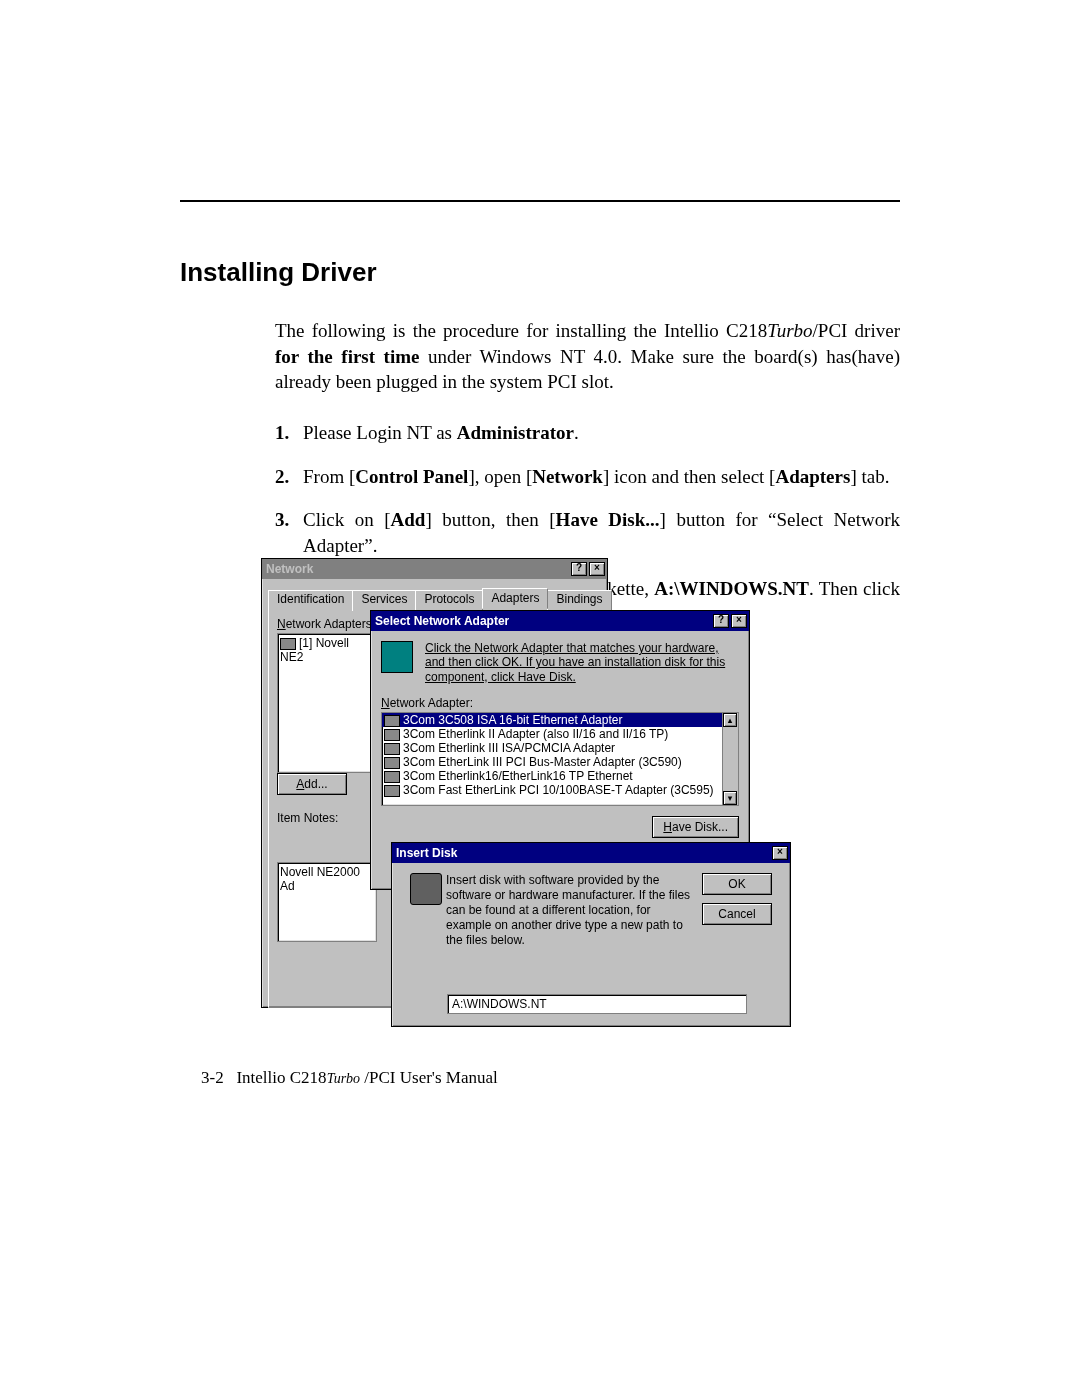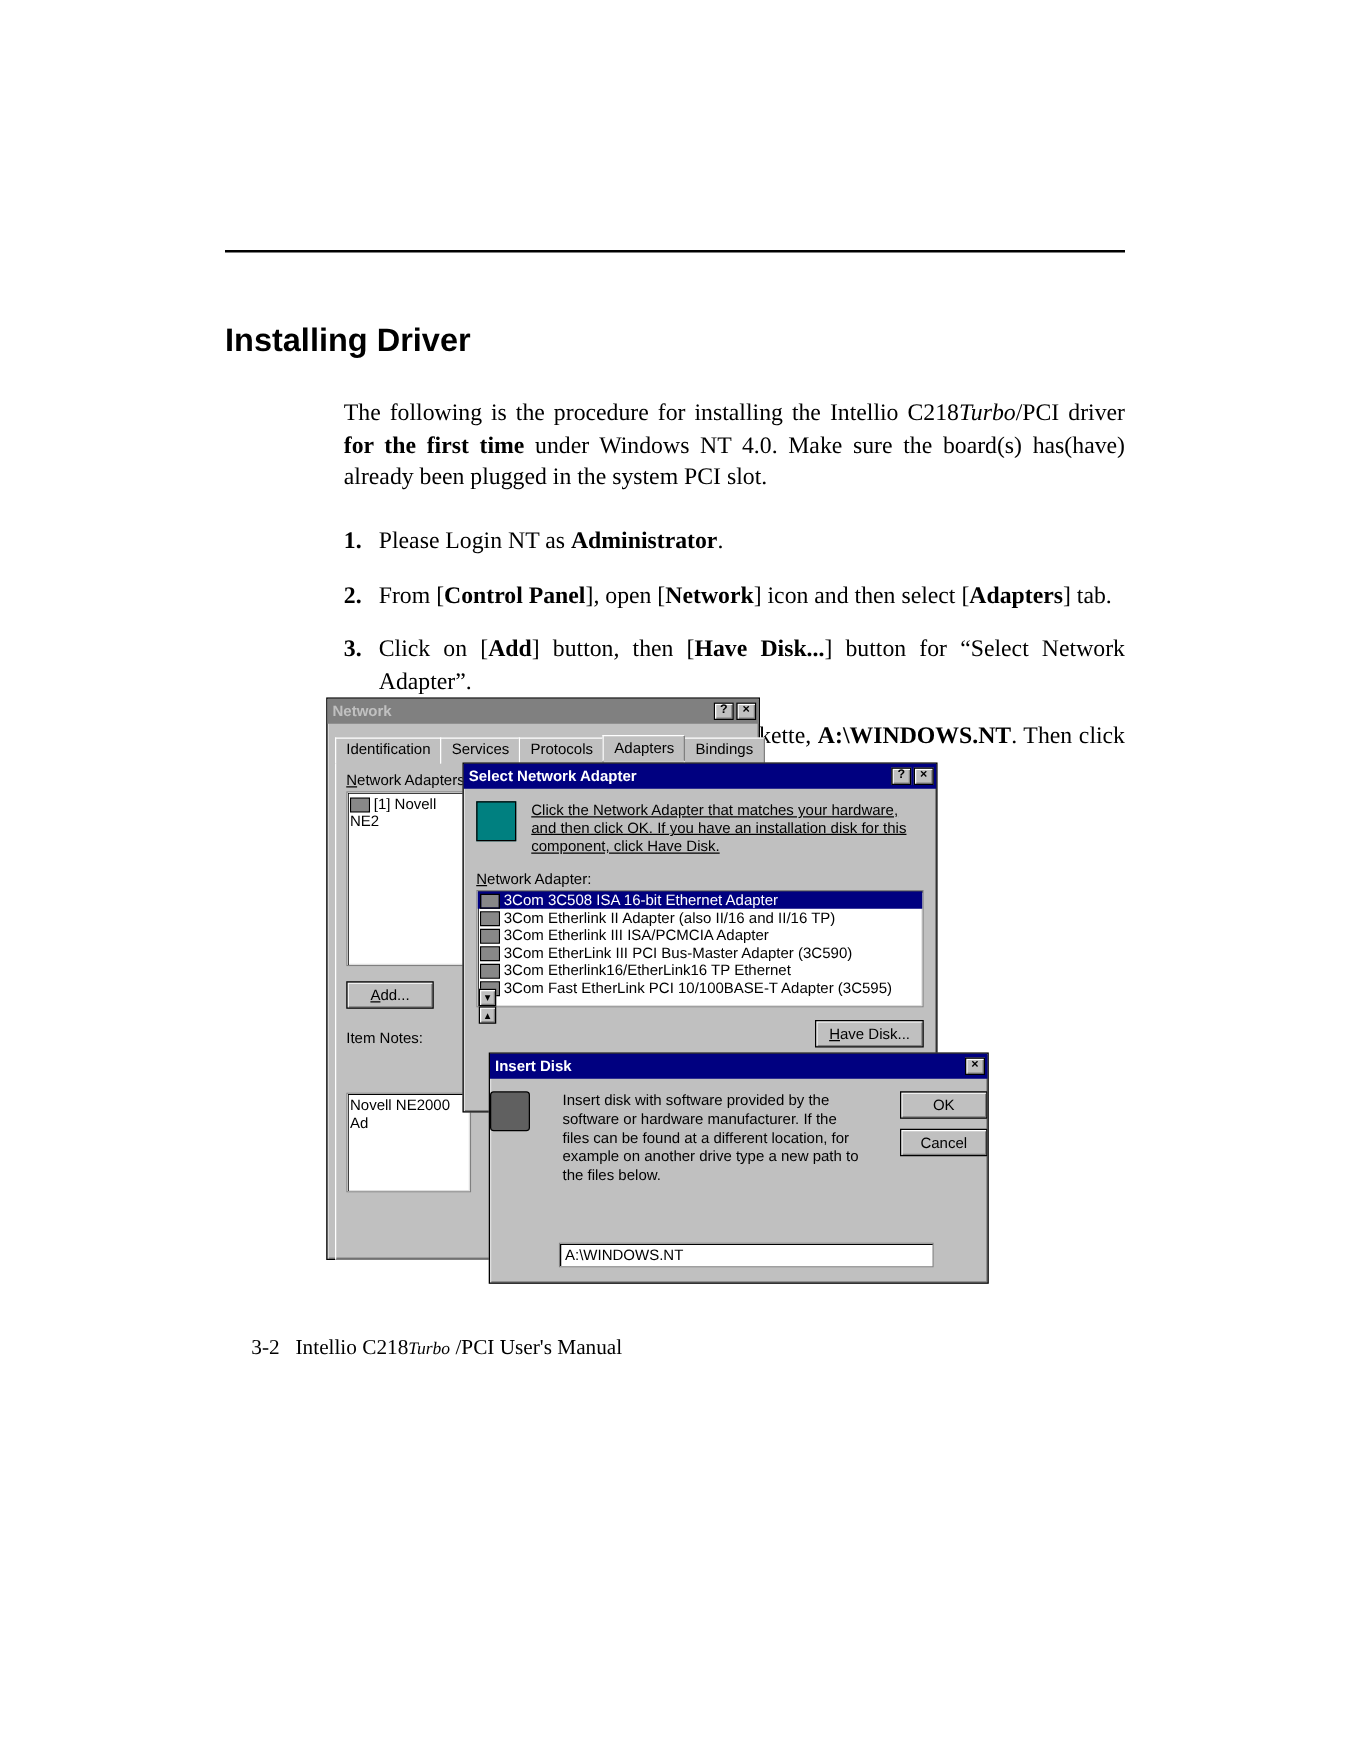--- a/index.html
+++ b/index.html
@@ -133,21 +133,21 @@
   .btn {
     background: #c0c0c0;
     border: 1px solid #000;
     box-shadow: inset 1px 1px 0 #fff, inset -1px -1px 0 #808080;
     padding: 3px 10px;
     font-size: 12px;
     font-family: inherit;
     min-width: 70px;
     text-align: center;
   }
-  .add-btn { margin-top: 12px; width: 68px; }
+  .add-btn { margin-top: 0; width: 68px; }
   .item-notes { margin-top: 16px; font-size:12px; }
   .notes-box {
     width: 100px; height: 80px;
     background: #fff;
     border: 1px solid #808080;
     box-shadow: inset 1px 1px 0 #000, inset -1px -1px 0 #dfdfdf;
     padding: 2px;
     font-size: 12px;
     margin-top: 37px;
   }
@@ -171,21 +171,20 @@
   .sel-text { font-size: 12px; line-height: 1.2; }
   .net-adapter-label { margin-top: 12px; font-size:12px; }
   .adapter-list {
     margin-top: 2px;
     height: 94px;
     background: #fff;
     border: 1px solid #808080;
     box-shadow: inset 1px 1px 0 #000, inset -1px -1px 0 #dfdfdf;
     position: relative;
     display:flex;
-    flex-direction:column;
   }
   .adapter-items { flex:1; overflow:hidden; }
   .adapter-item { font-size: 12px; padding: 0 2px; white-space: nowrap; }
   .adapter-item.selected { background: #000080; color: #fff; }
   .scrollbar {
     width: 16px; background:#c0c0c0;
     border-left:1px solid #808080;
     position: relative;
   }
   .scroll-btn {
@@ -201,21 +200,21 @@
   
   .win-insert {
     position: absolute;
     left: 130px; top: 284px;
     width: 400px;
     height: 185px;
     background: #c0c0c0;
     border: 1px solid #000;
     box-shadow: inset 1px 1px 0 #dfdfdf, inset -1px -1px 0 #808080;
   }
-  .ins-body { padding: 10px 0; display:flex; gap:26px; }
+  .ins-body { padding: 10px 18px; display:flex; gap:4px; }
   .disk-icon {
     width: 32px; height: 32px; flex-shrink:0;
     background: #606060;
     border:1px solid #000;
     border-radius: 3px;
   }
   .ins-text { font-size:12px; line-height:1.25; flex:1; }
   .ins-btns { display:flex; flex-direction:column; gap:8px; }
   .ins-btns .btn { width: 70px; }
   .path-input {

